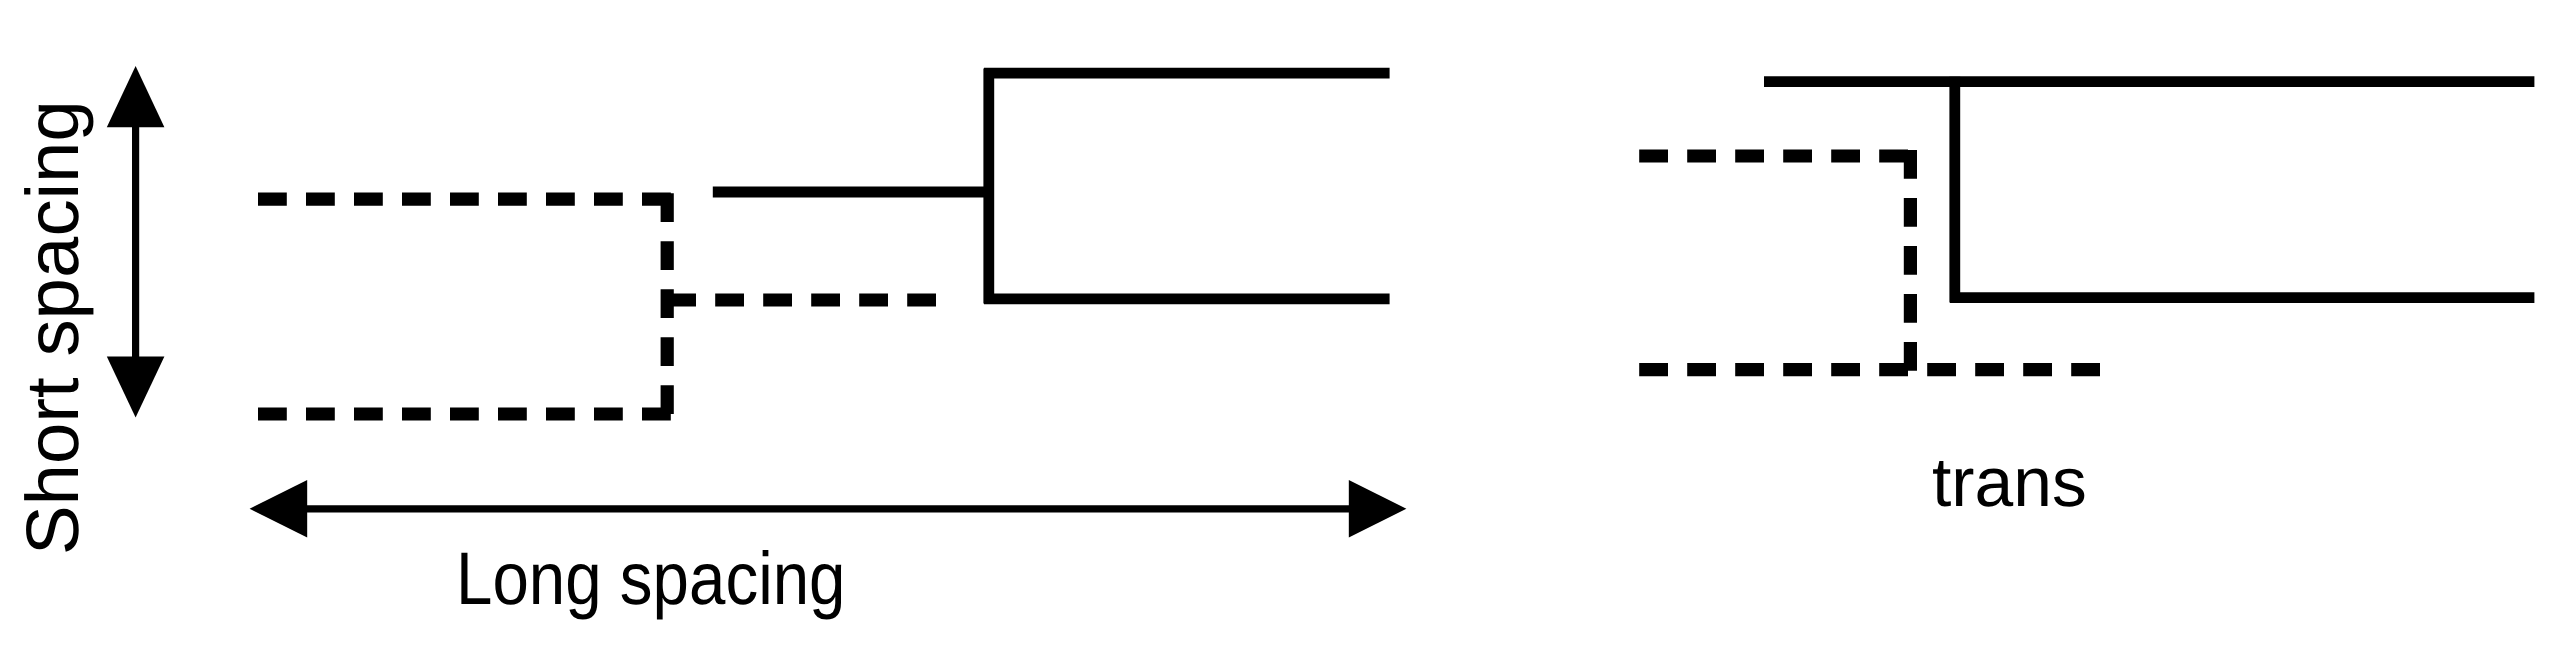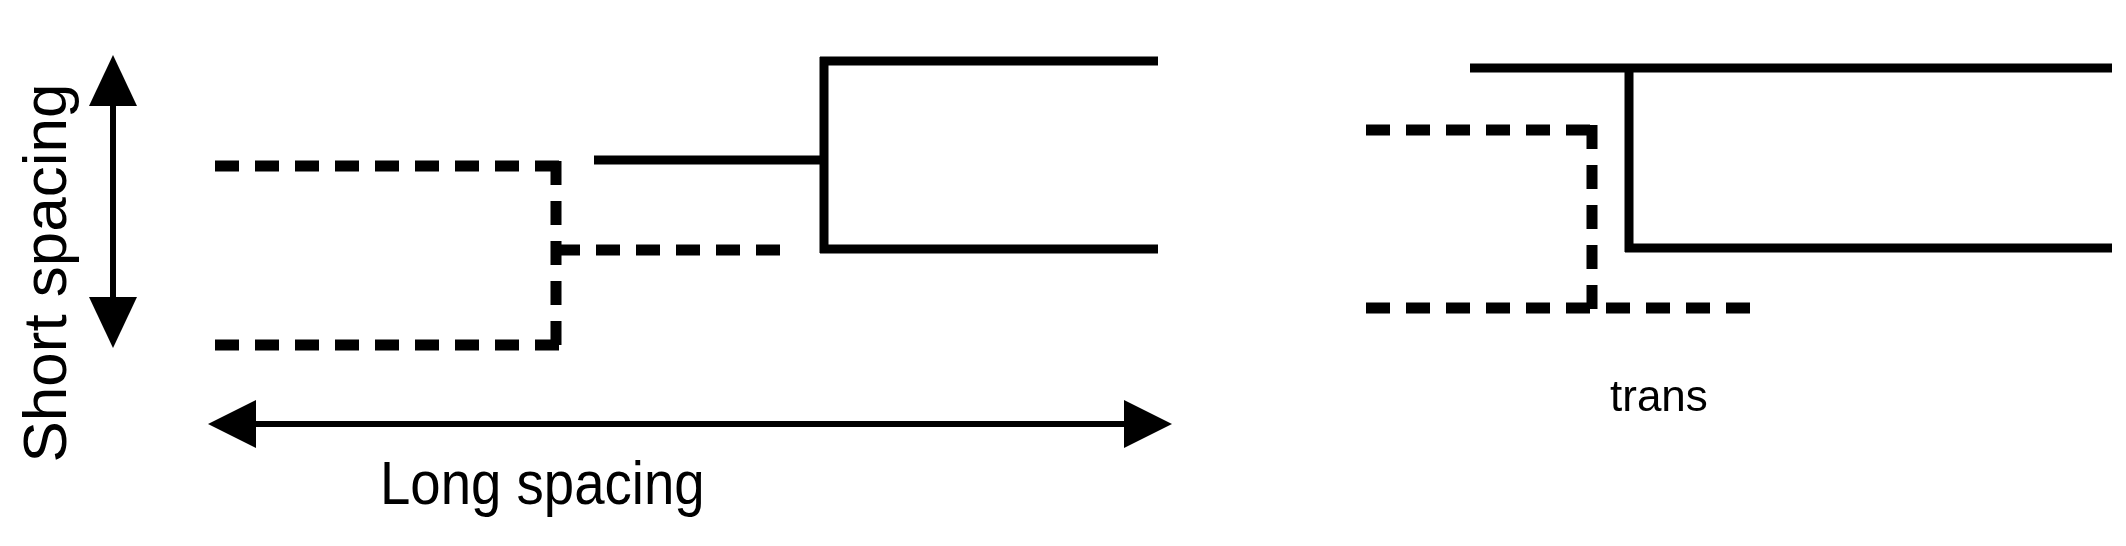--- a/index.html
+++ b/index.html
@@ -49,21 +49,21 @@
   #long-spacing-label {
     left: 380px;
     top: 452px;
     font-size: 62px;
     transform: scaleX(0.88);
     transform-origin: 0 50%;
   }
   #trans-label {
     left: 1610px;
     top: 374px;
-    font-size: 44px;
+    font-size: 58px;
   }
 </style>
 </head>
 <body>
 
 <div id="stage">
 
   <svg id="figure-svg" viewBox="0 0 2126 546" xmlns="http://www.w3.org/2000/svg">
 
     <g>

